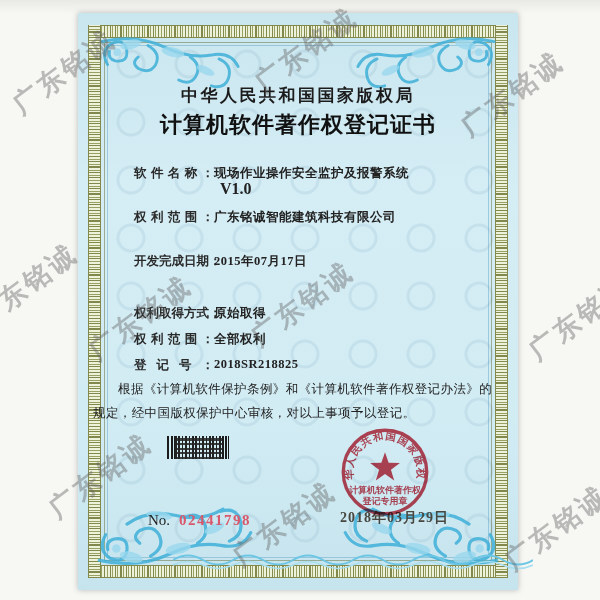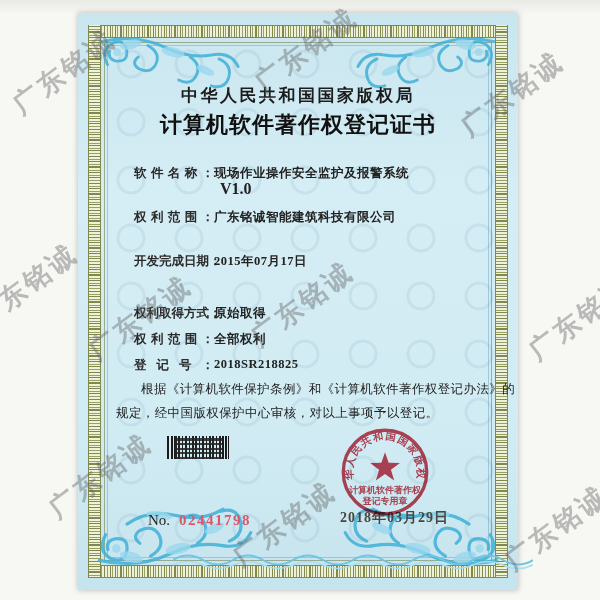--- a/index.html
+++ b/index.html
@@ -49,21 +49,21 @@
   .cert-title { position:absolute; left:0; right:0; top:97px; text-align:center;
     font-size:22px; font-weight:bold; letter-spacing:1px; color:#111; }
   .certno { position:absolute; right:62px; top:130px; font-size:9.5px; color:#222; }
   .certno .val { margin-left:9px; }
 
   .frow { position:absolute; left:56px; font-size:12.5px; font-weight:bold; color:#2a2a2a; white-space:nowrap; }
   .flabel { display:inline-block; width:80px; text-align:justify; text-align-last:justify; vertical-align:top; }
   .fvalue { letter-spacing:.5px; color:#222; }
   .v2 { position:absolute; left:142px; font-size:16px; font-weight:bold; color:#222; }
 
-  .stmt { position:absolute; left:38px; width:382px; font-size:12.5px; color:#222;
+  .stmt { position:absolute; left:15px; width:382px; font-size:12.5px; color:#222;
     letter-spacing:.4px; white-space:nowrap; }
   .stmt-1 { top:368px; padding-left:25px; }
   .stmt-2 { top:392px; }
 
   
   .barcode { position:absolute; left:89px; top:423px; width:62px; height:23px; display:flex; }
   .bc-guard { width:8px; height:100%; background:repeating-linear-gradient(90deg,#1b1b1b 0 2.4px,#d5edf5 2.4px 3.6px); }
   .bc-mid { flex:1; height:100%;
     background-image:repeating-linear-gradient(90deg,#222 0 1.6px, rgba(0,0,0,0) 1.6px 3.4px),
                      repeating-linear-gradient(0deg, rgba(34,34,34,.85) 0 2.2px, rgba(0,0,0,0) 2.2px 4.6px); }

